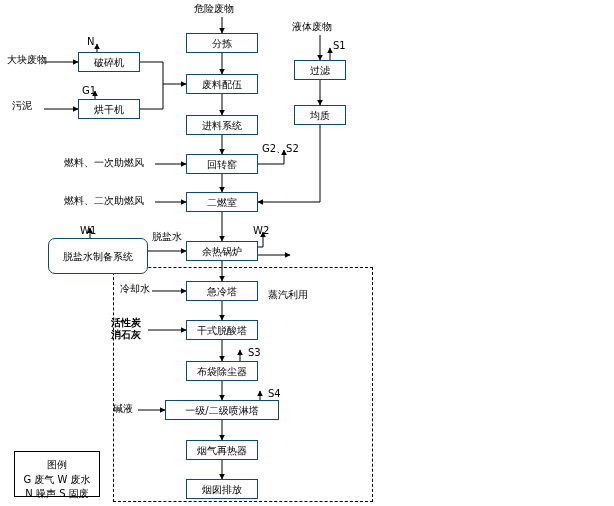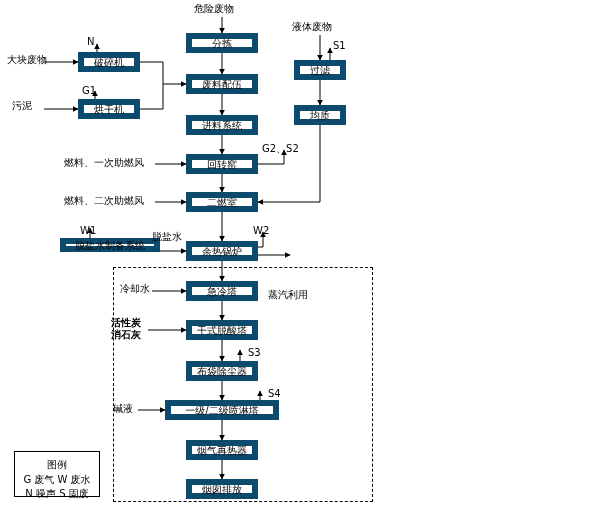--- a/index.html
+++ b/index.html
@@ -11,21 +11,21 @@
     position: relative;
     width: 614px;
     height: 506px;
     font-family: "DejaVu Sans", "Liberation Sans", sans-serif;
     background: #ffffff;
     overflow: hidden;
   }
   .node {
     position: absolute;
     box-sizing: border-box;
-    border: 6px solid #0c4a6e;
+    border: 1px solid #0c4a6e;
     background: #ffffff;
     display: flex;
     align-items: center;
     justify-content: center;
     font-size: 10px;
     line-height: 1.1;
     color: #000000;
     text-align: center;
     white-space: nowrap;
   }
@@ -150,21 +150,21 @@
       <div class="node" style="left: 186px; top: 192px; width: 72px; height: 20px;">二燃室</div>
       <div class="node" style="left: 186px; top: 241px; width: 72px; height: 20px;">余热锅炉</div>
       <div class="node" style="left: 186px; top: 281px; width: 72px; height: 20px;">急冷塔</div>
       <div class="node" style="left: 186px; top: 320px; width: 72px; height: 20px;">干式脱酸塔</div>
       <div class="node" style="left: 186px; top: 361px; width: 72px; height: 20px;">布袋除尘器</div>
       <div class="node" style="left: 165px; top: 400px; width: 114px; height: 20px;">一级/二级喷淋塔</div>
       <div class="node" style="left: 186px; top: 440px; width: 72px; height: 20px;">烟气再热器</div>
       <div class="node" style="left: 186px; top: 479px; width: 72px; height: 20px;">烟囱排放</div>
       <div class="node" style="left: 78px; top: 52px; width: 62px; height: 20px;">破碎机</div>
       <div class="node" style="left: 78px; top: 99px; width: 62px; height: 20px;">烘干机</div>
-      <div class="node" style="left: 60px; top: 238px; width: 100px; height: 14px;">脱盐水制备系统</div>
+      <div class="node" style="left: 48px; top: 238px; width: 100px; height: 36px; border-radius: 7px;">脱盐水制备系统</div>
       <div class="node" style="left: 294px; top: 60px; width: 52px; height: 20px;">过滤</div>
       <div class="node" style="left: 294px; top: 105px; width: 52px; height: 20px;">均质</div>
     </div>
   <div id="labels">
       <div class="label" style="left: 194px; top: 3px;">危险废物</div>
       <div class="label" style="left: 292px; top: 21px;">液体废物</div>
       <div class="label" style="left: 7px; top: 54px;">大块废物</div>
       <div class="label" style="left: 12px; top: 100px;">污泥</div>
       <div class="label" style="left: 87px; top: 36px;">N</div>
       <div class="label" style="left: 82px; top: 85px;">G1</div>

